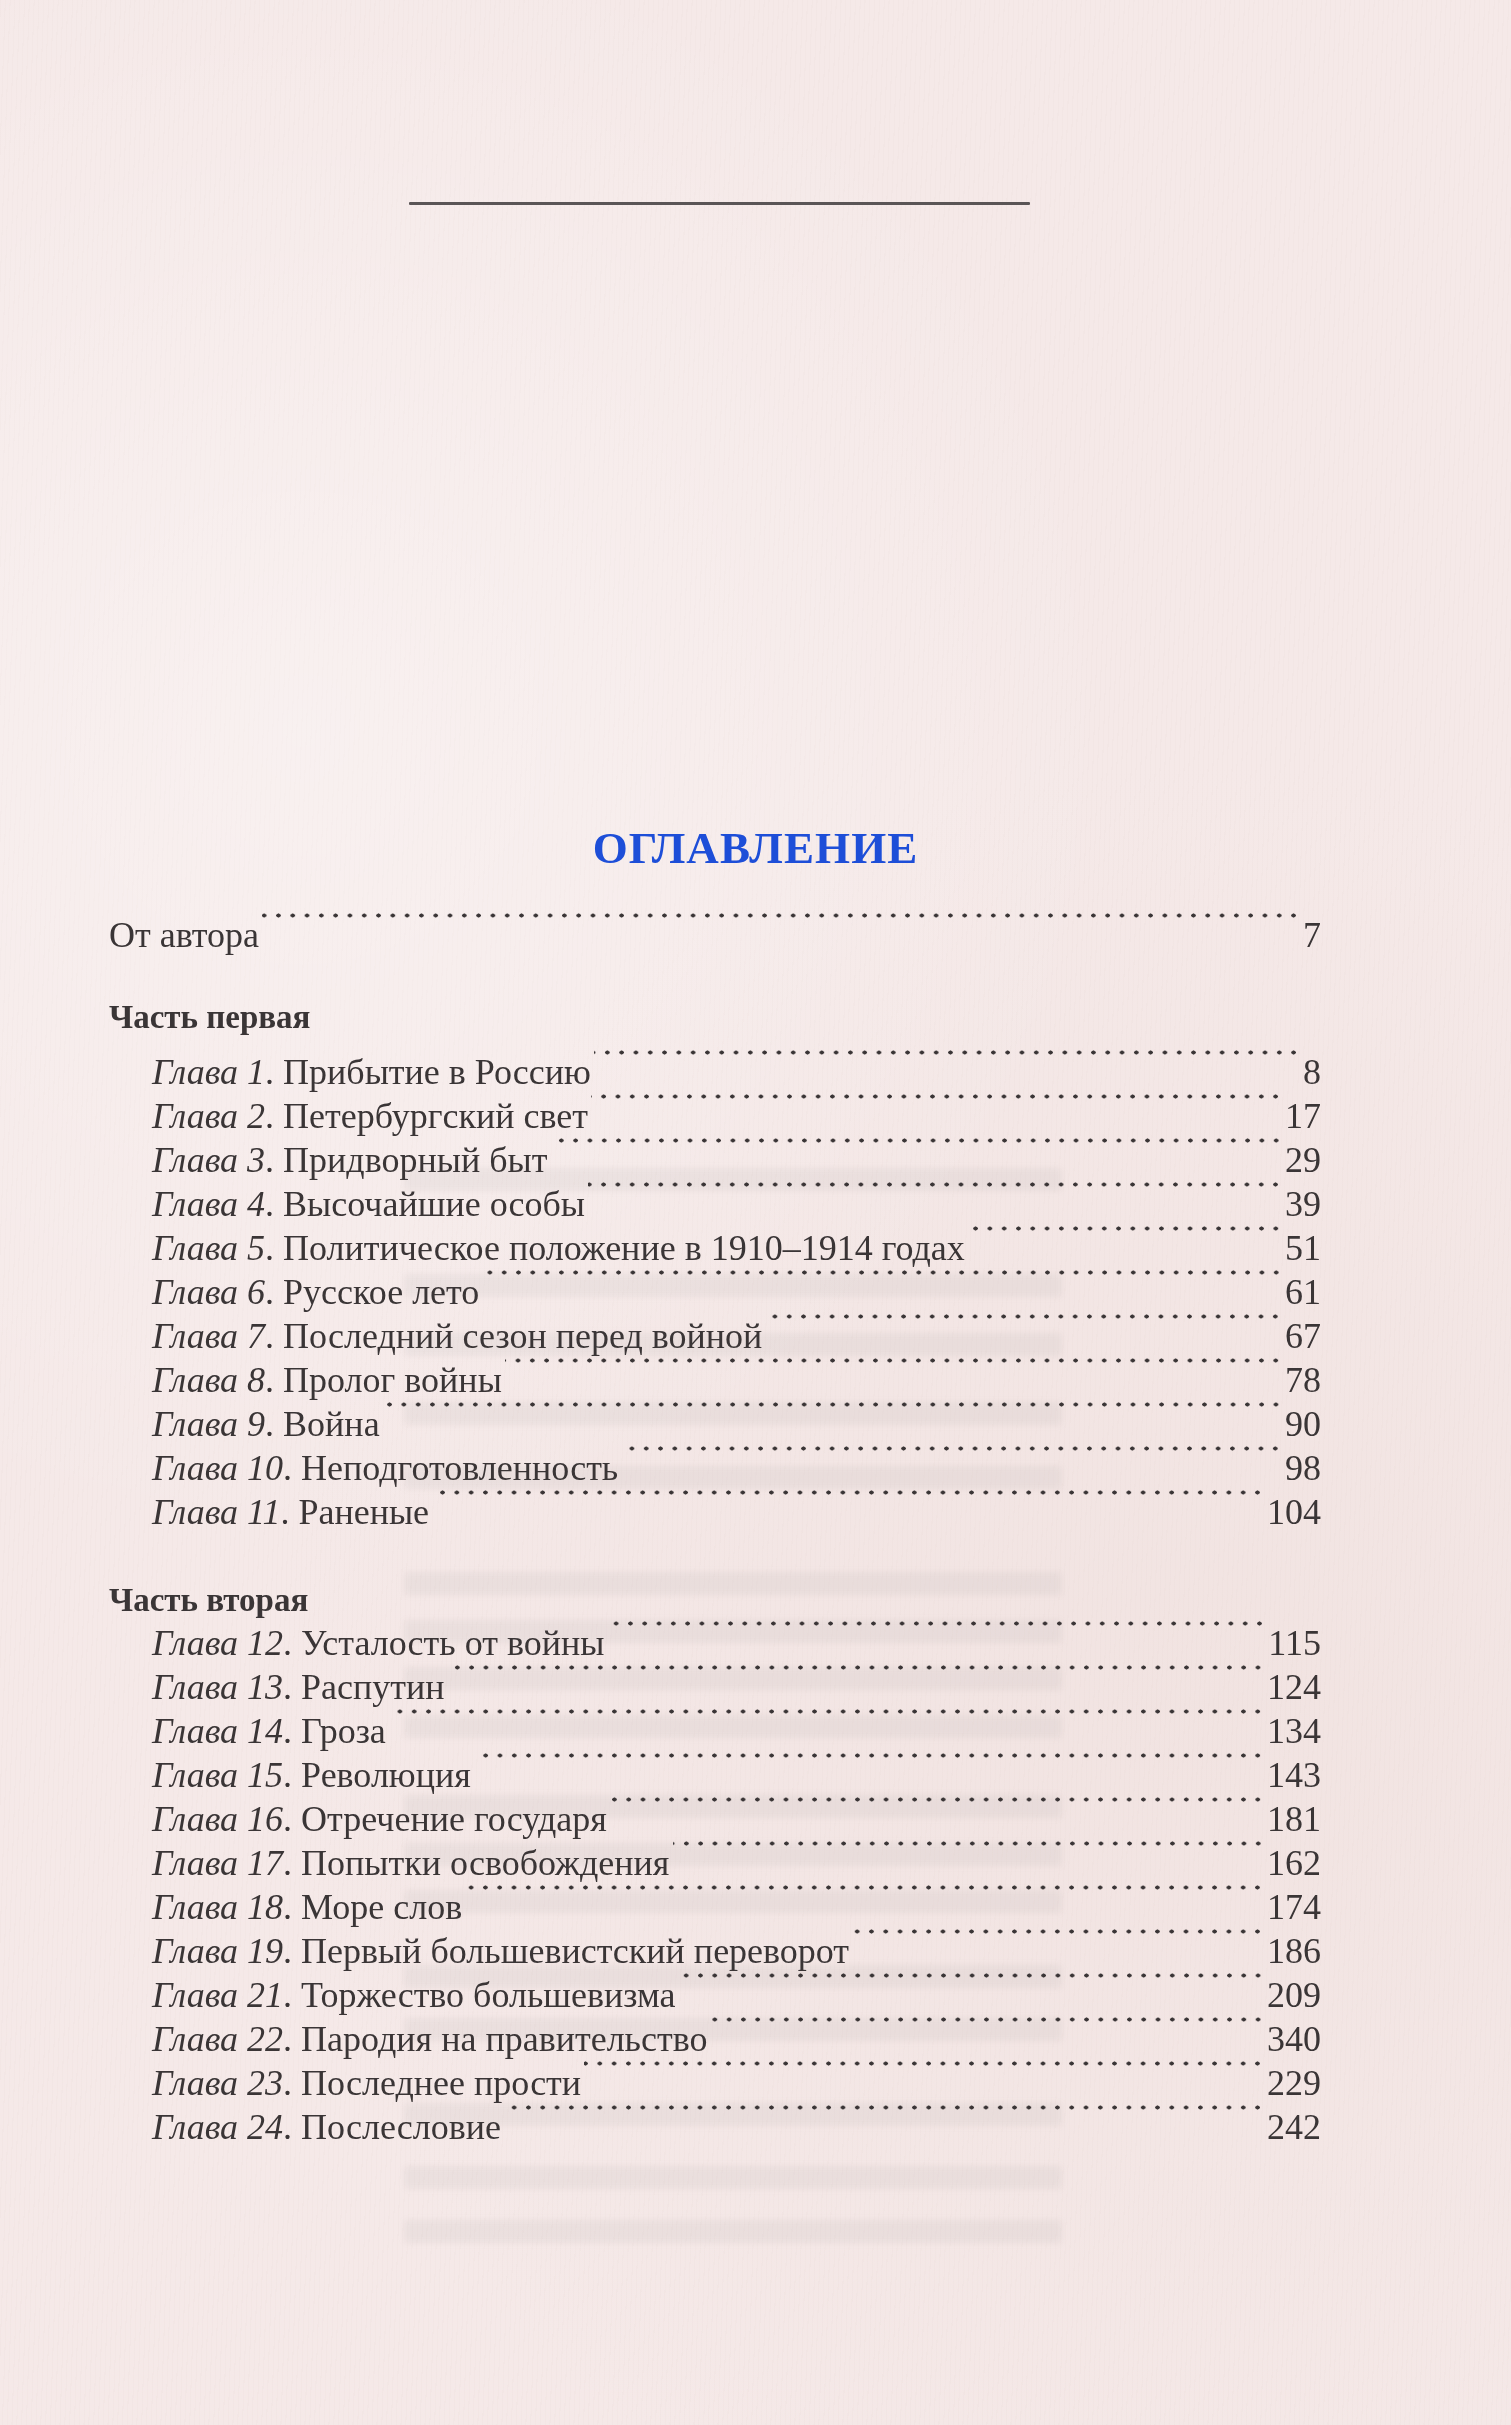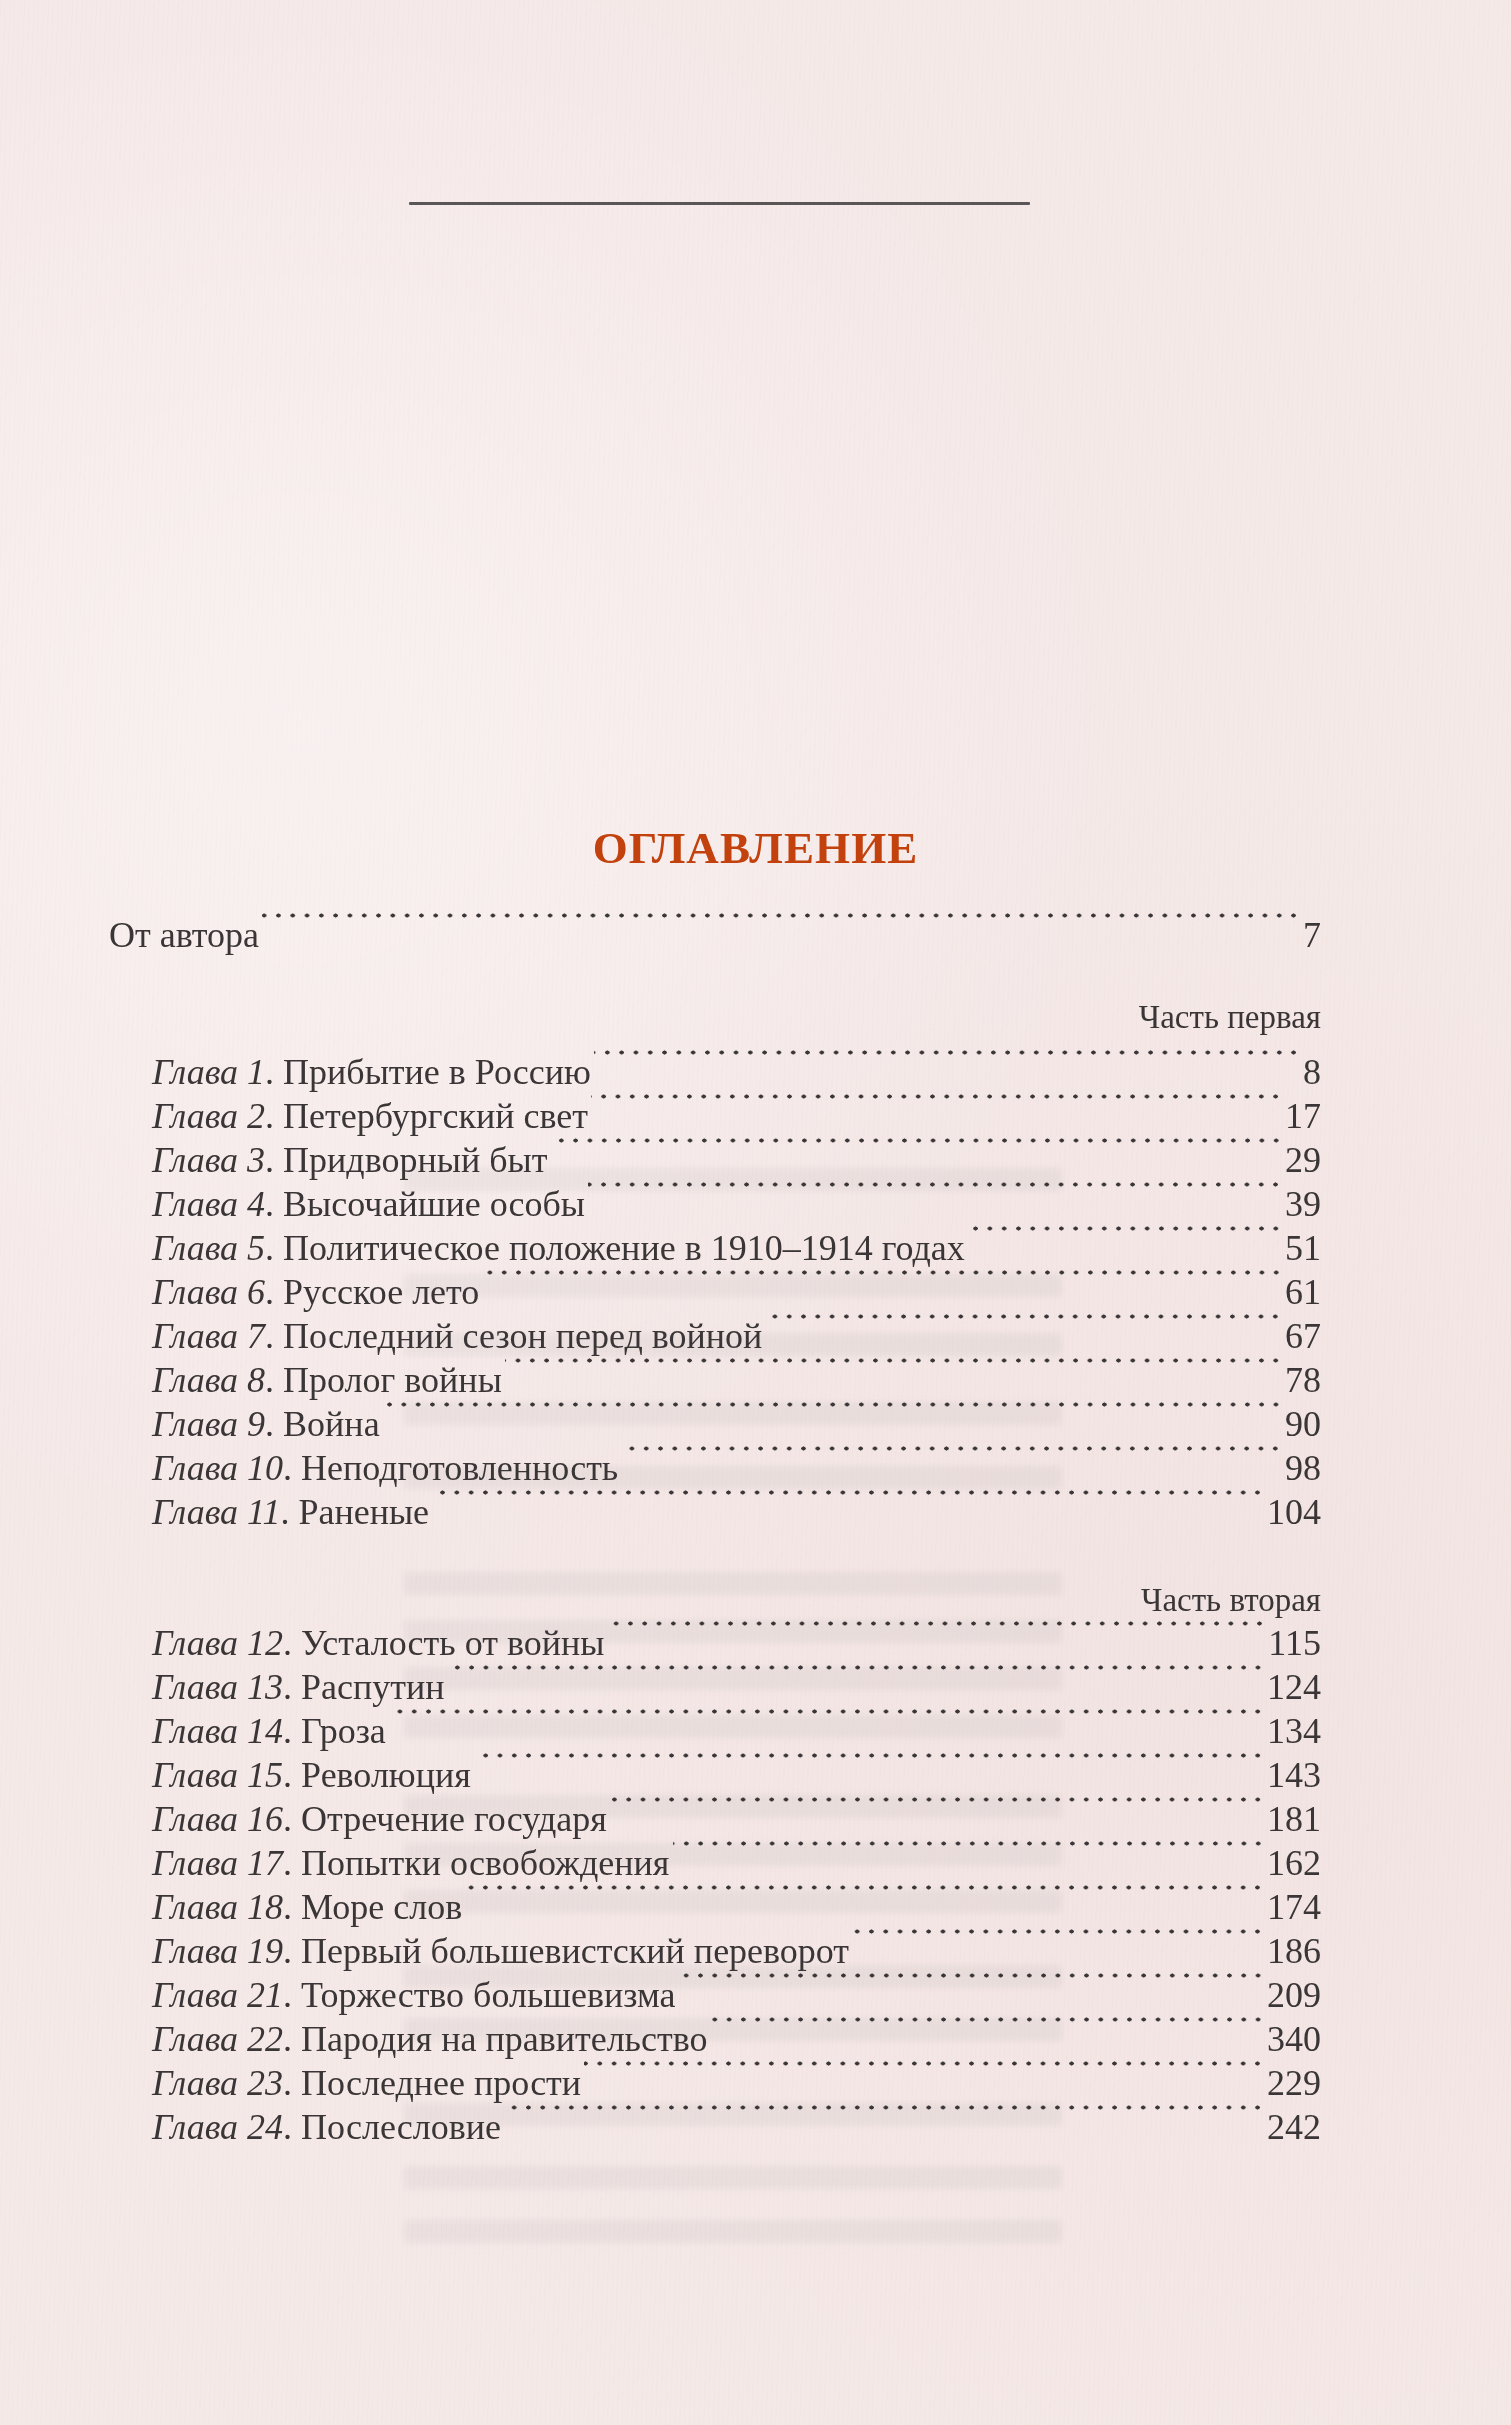--- a/index.html
+++ b/index.html
@@ -52,21 +52,21 @@
     .title {
       position: absolute;
       left: 0;
       top: 822px;
       width: 1511px;
       text-align: center;
       font-weight: bold;
       font-size: 45px;
       letter-spacing: 1.1px;
       line-height: 53px;
-      color: #c2410c;
+      color: #1d4ed8;
     }
 
     .toc {
       position: absolute;
       left: 109px;
       top: 913px;
       width: 1212px;
     }
 
     .toc-row {
@@ -100,22 +100,22 @@
       background-position: right center;
     }
 
     .toc-row .page-num {
       flex: 0 0 auto;
       min-width: 0;
       text-align: right;
     }
 
     .part-heading {
-      text-align: right;
-      font-weight: normal;
+      text-align: left;
+      font-weight: bold;
       font-size: 33px;
       line-height: 42px;
       width: 1212px;
     }
 
     .part-1 { margin-top: 39px; margin-bottom: 11.7px; }
     .part-2 { margin-top: 45px; }
   </style>
 </head>
 <body>

